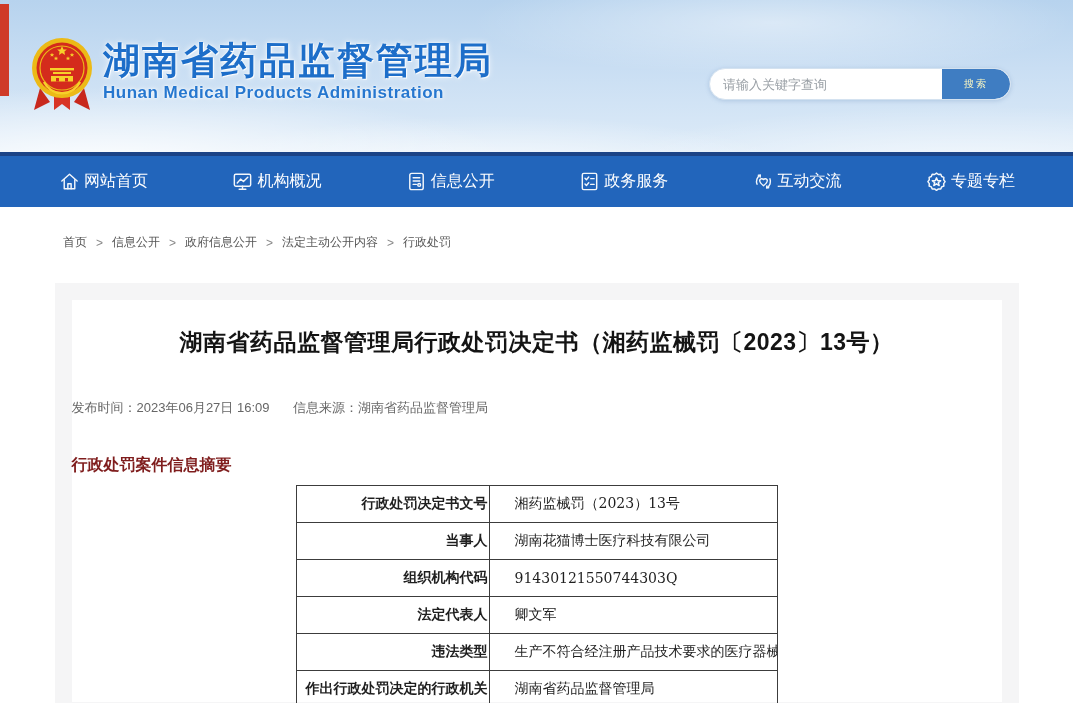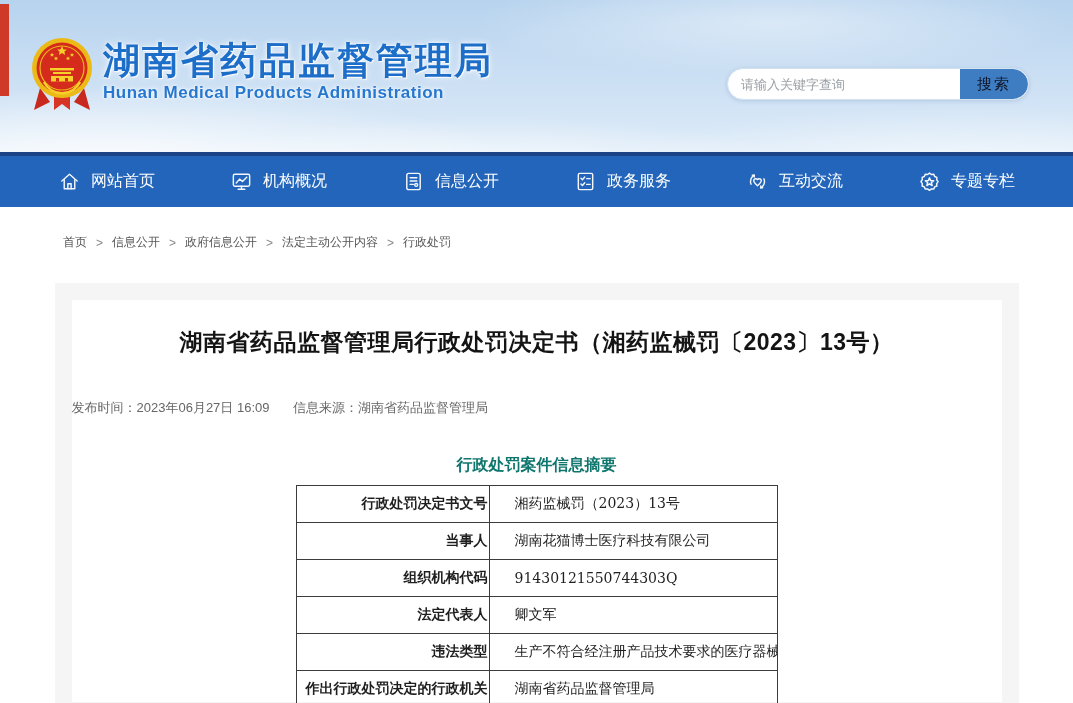--- a/index.html
+++ b/index.html
@@ -22,49 +22,49 @@
   .org-block{position:absolute;left:103px;top:40px;}
   .org-cn{
     font-size:37px;font-weight:bold;color:#1d6ec9;letter-spacing:2px;line-height:1.15;
     text-shadow:0 0 2px #fff,0 0 6px rgba(255,255,255,.9),1px 1px 0 rgba(255,255,255,.8);
   }
   .org-en{
     font-size:17px;font-weight:bold;color:#2677cf;margin-top:0;letter-spacing:.5px;
     text-shadow:0 0 2px #fff,0 0 5px rgba(255,255,255,.9);
   }
   .search-pill{
-    position:absolute;right:44px;top:68px;width:300px;height:30px;background:#fff;
+    position:absolute;right:62px;top:68px;width:300px;height:30px;background:#fff;
     border:1px solid #d4e2f0;border-radius:16px;display:flex;overflow:hidden;
     box-shadow:0 1px 4px rgba(80,120,170,.25);
     justify-content:space-between;
   }
   .search-input{flex:1;border:none;outline:none;padding:0 13px;font-size:13px;color:#333;background:transparent;}
   .search-input::placeholder{color:#9aa0a6;}
   .search-btn{
-    width:68px;background:#3f7dc2;color:#0f172a;font-size:15px;border:none;cursor:pointer;
+    width:68px;background:#3f7dc2;color:#fef9c3;font-size:10px;border:none;cursor:pointer;
     border-radius:0 15px 15px 0;font-family:"Liberation Sans",sans-serif;letter-spacing:2px;
   }
   
   .navbar{
     height:51px;background:#2265bb;border-top:4px solid #1b4386;
     display:flex;align-items:center;justify-content:space-between;padding:0 58px;
   }
-  .nav-item{display:flex;align-items:center;gap:10px;color:#fff;font-size:16px;cursor:pointer;white-space:nowrap;}
+  .nav-item{display:flex;align-items:center;gap:3px;color:#fff;font-size:16px;cursor:pointer;white-space:nowrap;}
   .nav-item svg{width:23px;height:23px;stroke:#fff;fill:none;stroke-width:1.5;stroke-linecap:round;stroke-linejoin:round;opacity:.95;}
   
   .breadcrumb{padding:27px 0 16px 63px;font-size:12px;color:#555;display:flex;gap:9px;align-items:center;background:#fff;}
   .crumb{cursor:pointer;}
   .crumb-sep{color:#888;}
   
   .card-outer{margin:16px auto;width:930px;height:402px;background:#f5f5f6;padding:17px;overflow:hidden;}
   .card-inner{background:#fff;height:100%;box-sizing:border-box;padding-top:27px;}
   .doc-title{text-align:center;font-size:23px;font-weight:bold;color:#141414;letter-spacing:.5px;}
   .doc-meta{margin-top:41px;font-size:13px;color:#666;}
   .doc-meta span + span{margin-left:20px;}
-  .tbl-title{text-align:center;margin-top:38px;font-size:16px;font-weight:bold;color:#0f766e;font-family:"DejaVu Serif",serif;}
+  .tbl-title{text-align:left;margin-top:38px;font-size:16px;font-weight:bold;color:#7f1d1d;font-family:"DejaVu Serif",serif;}
   table.summary{margin:9px auto 0;border-collapse:collapse;width:482px;font-family:"DejaVu Serif",serif;table-layout:fixed;}
   table.summary td{border:1px solid #3c3c3c;height:34px;font-size:14px;color:#1f1f1f;overflow:hidden;white-space:nowrap;}
   td.lbl{width:190px;text-align:right;font-weight:bold;}
   td.val{padding-left:25px;}
 </style>
 </head>
 <body>
 
 <div class="hero">
   <div class="red-strip"></div>

